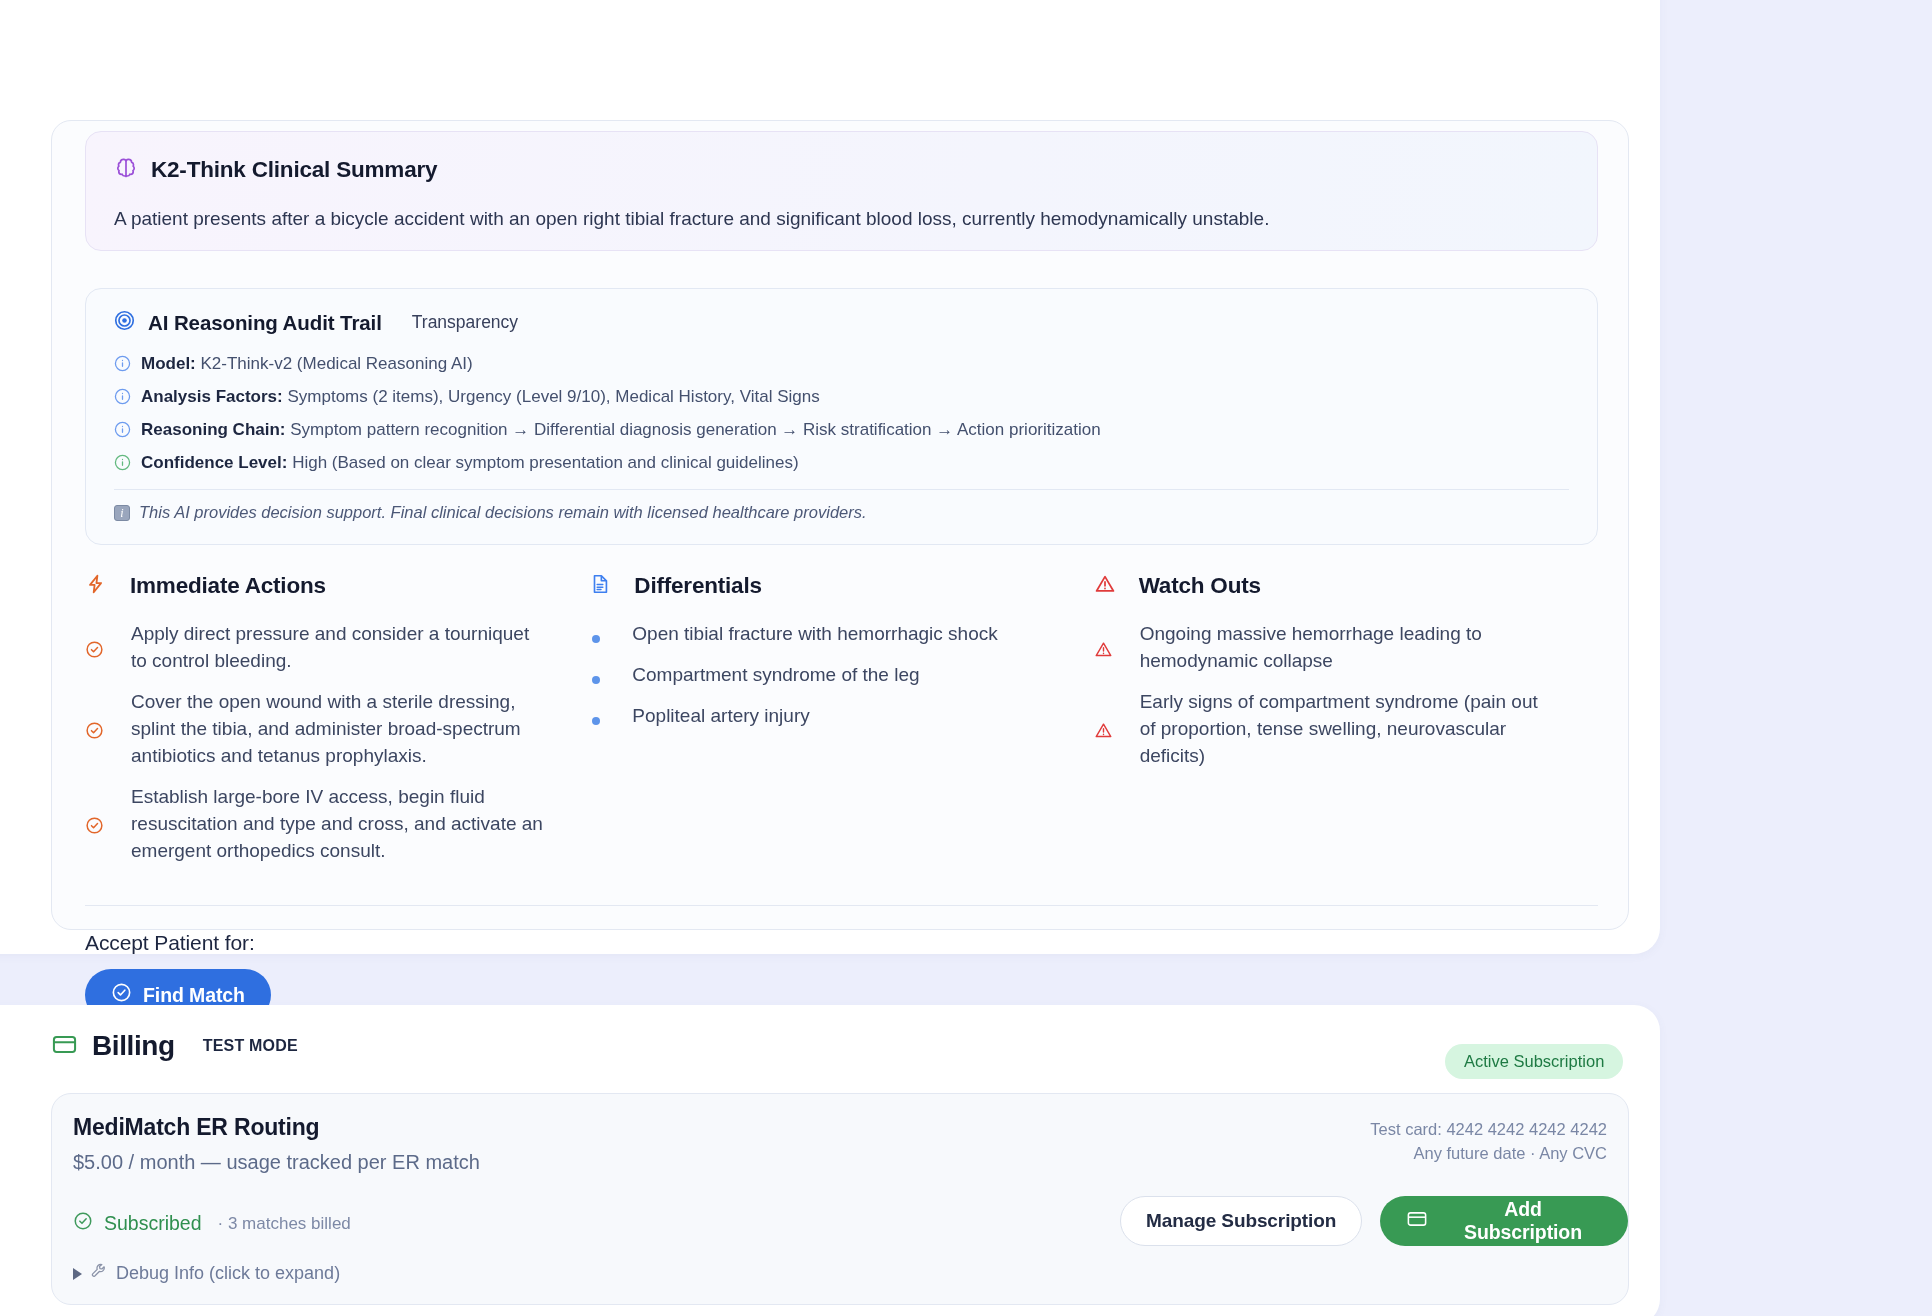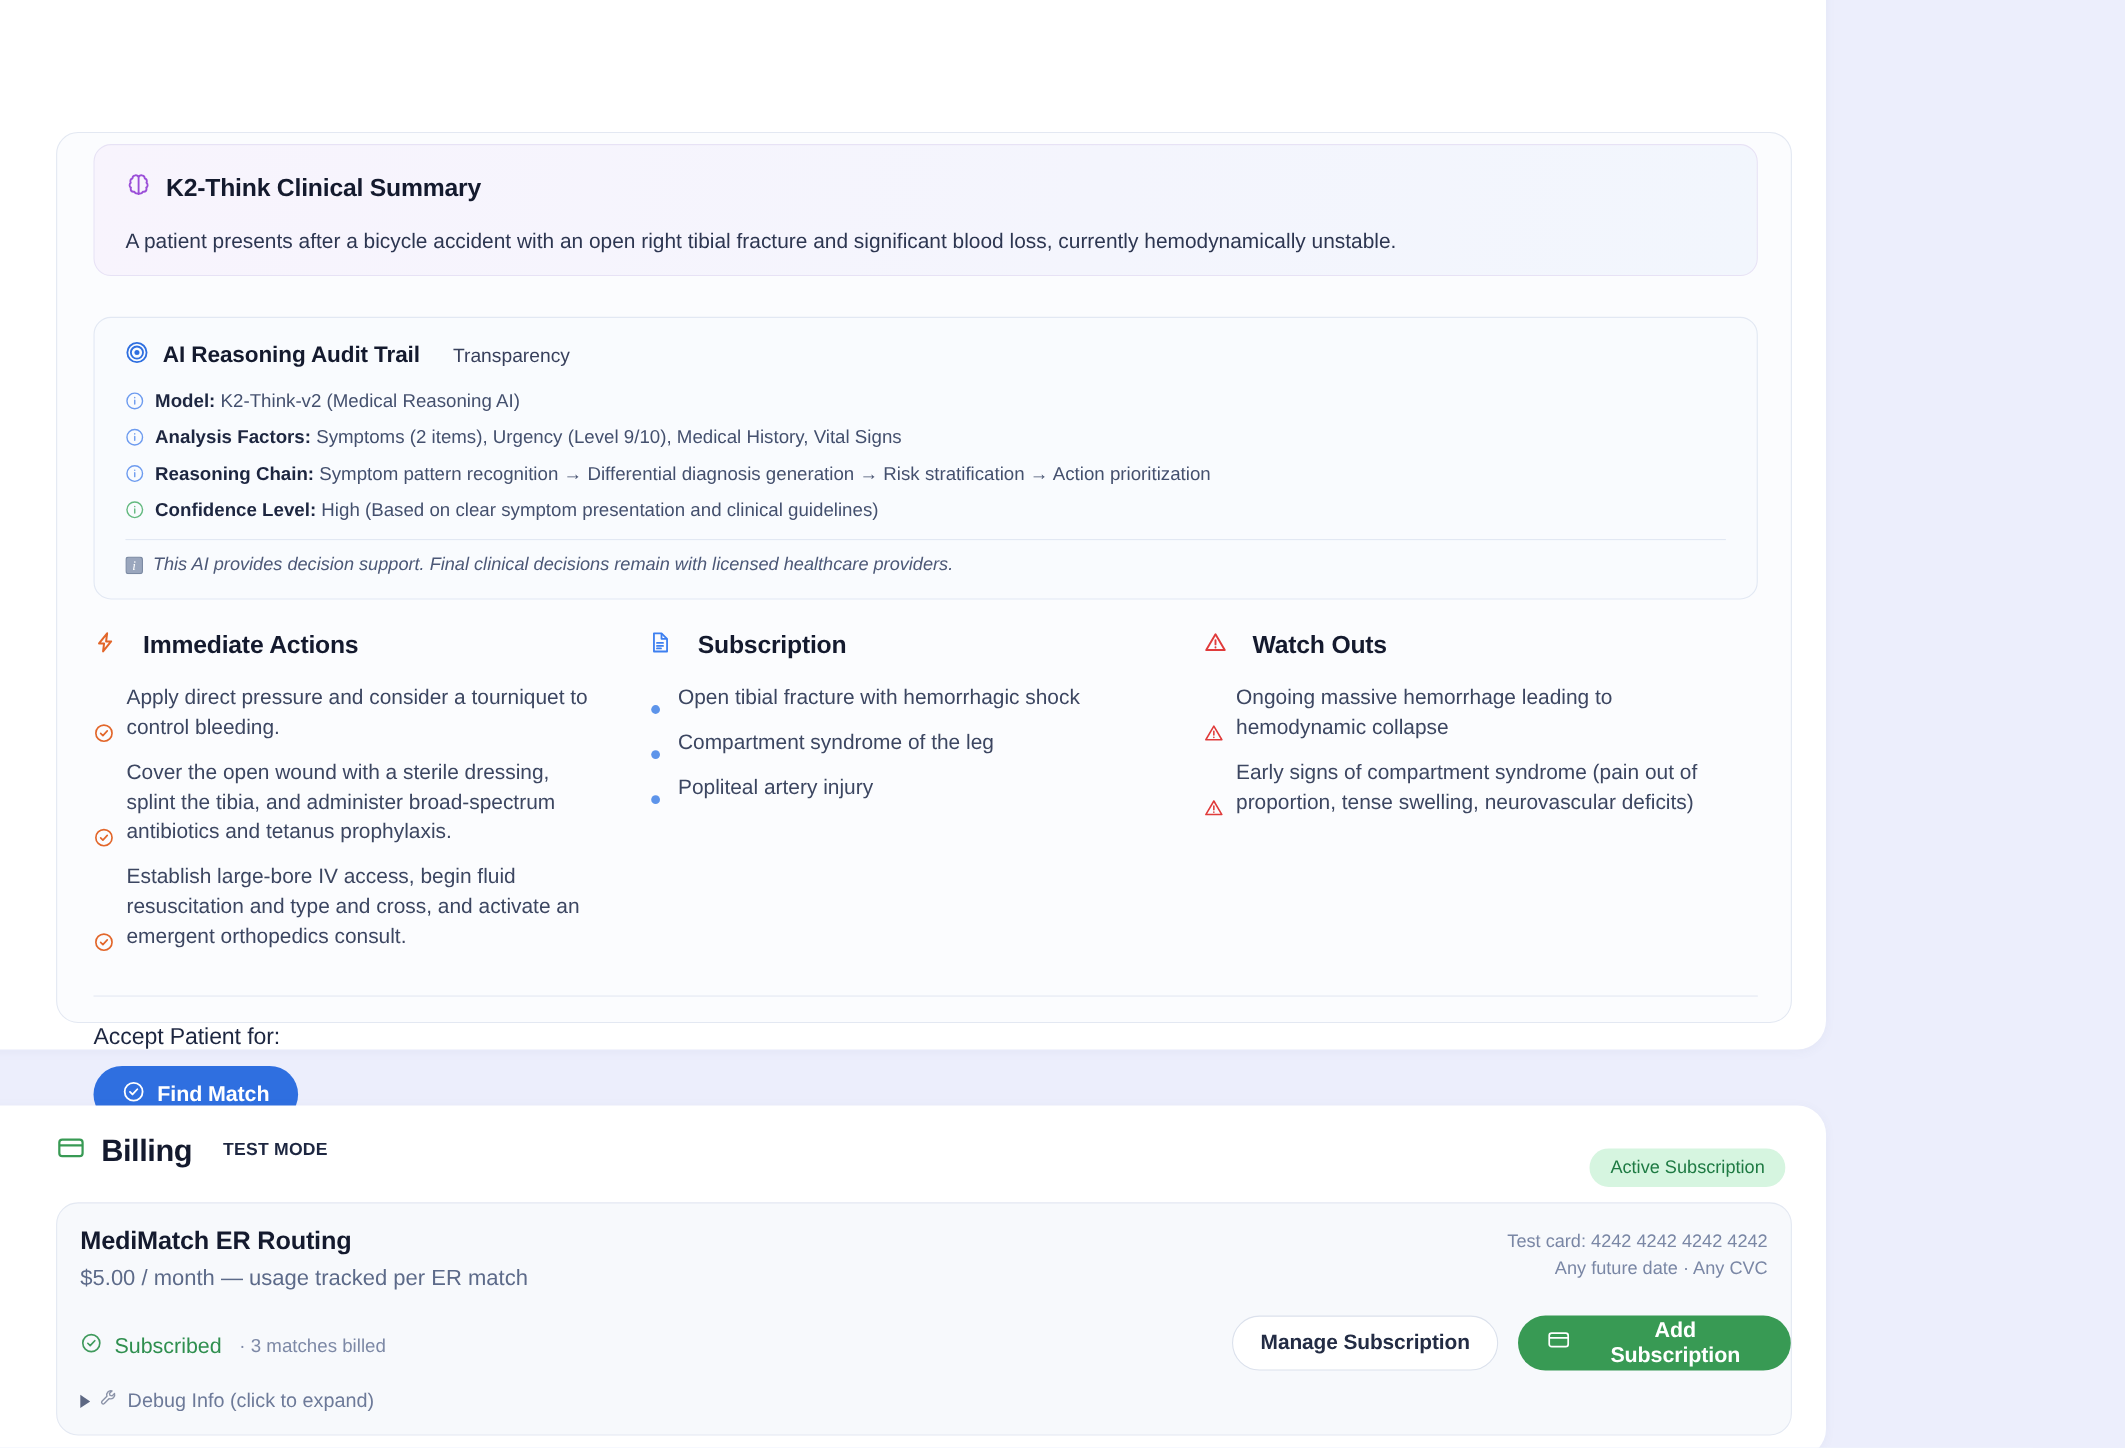--- a/index.html
+++ b/index.html
@@ -166,22 +166,22 @@
   }
   .col-title {
     font-size: 22.5px;
     font-weight: 700;
     color: #141a2e;
     letter-spacing: -0.2px;
   }
   .col-list { list-style: none; }
   .col-li {
     display: flex;
-    align-items: flex-end;
-    gap: 11px;
+    align-items: center;
+    gap: 27px;
     margin-bottom: 14px;
     font-size: 19px;
     line-height: 1.42;
     color: #3c4661;
   }
   .li-ico { flex: 0 0 auto; width: 19px; height: 19px; margin-top: 3px; }
   .dot {
     flex: 0 0 auto;
     width: 8px; height: 8px;
     border-radius: 50%;
@@ -490,21 +490,21 @@
 
       <div class="col">
         <div class="col-head">
           <span>
             <svg width="22" height="22" viewBox="0 0 24 24" fill="none" stroke="#3d7ff0" stroke-width="1.8" stroke-linejoin="round">
               <path d="M6 3h7.5L19 8.5V21H6z"></path>
               <path d="M13.5 3v5.5H19"></path>
               <path d="M9 12.5h6M9 15.5h6M9 18h4" stroke-linecap="round"></path>
             </svg>
           </span>
-          <span class="col-title">Subscription</span>
+          <span class="col-title">Differentials</span>
         </div>
         <ul class="col-list">
           <li class="col-li">
             <span class="dot"></span>
             <span>Open tibial fracture with hemorrhagic shock</span>
           </li>
           <li class="col-li">
             <span class="dot"></span>
             <span>Compartment syndrome of the leg</span>
           </li>

